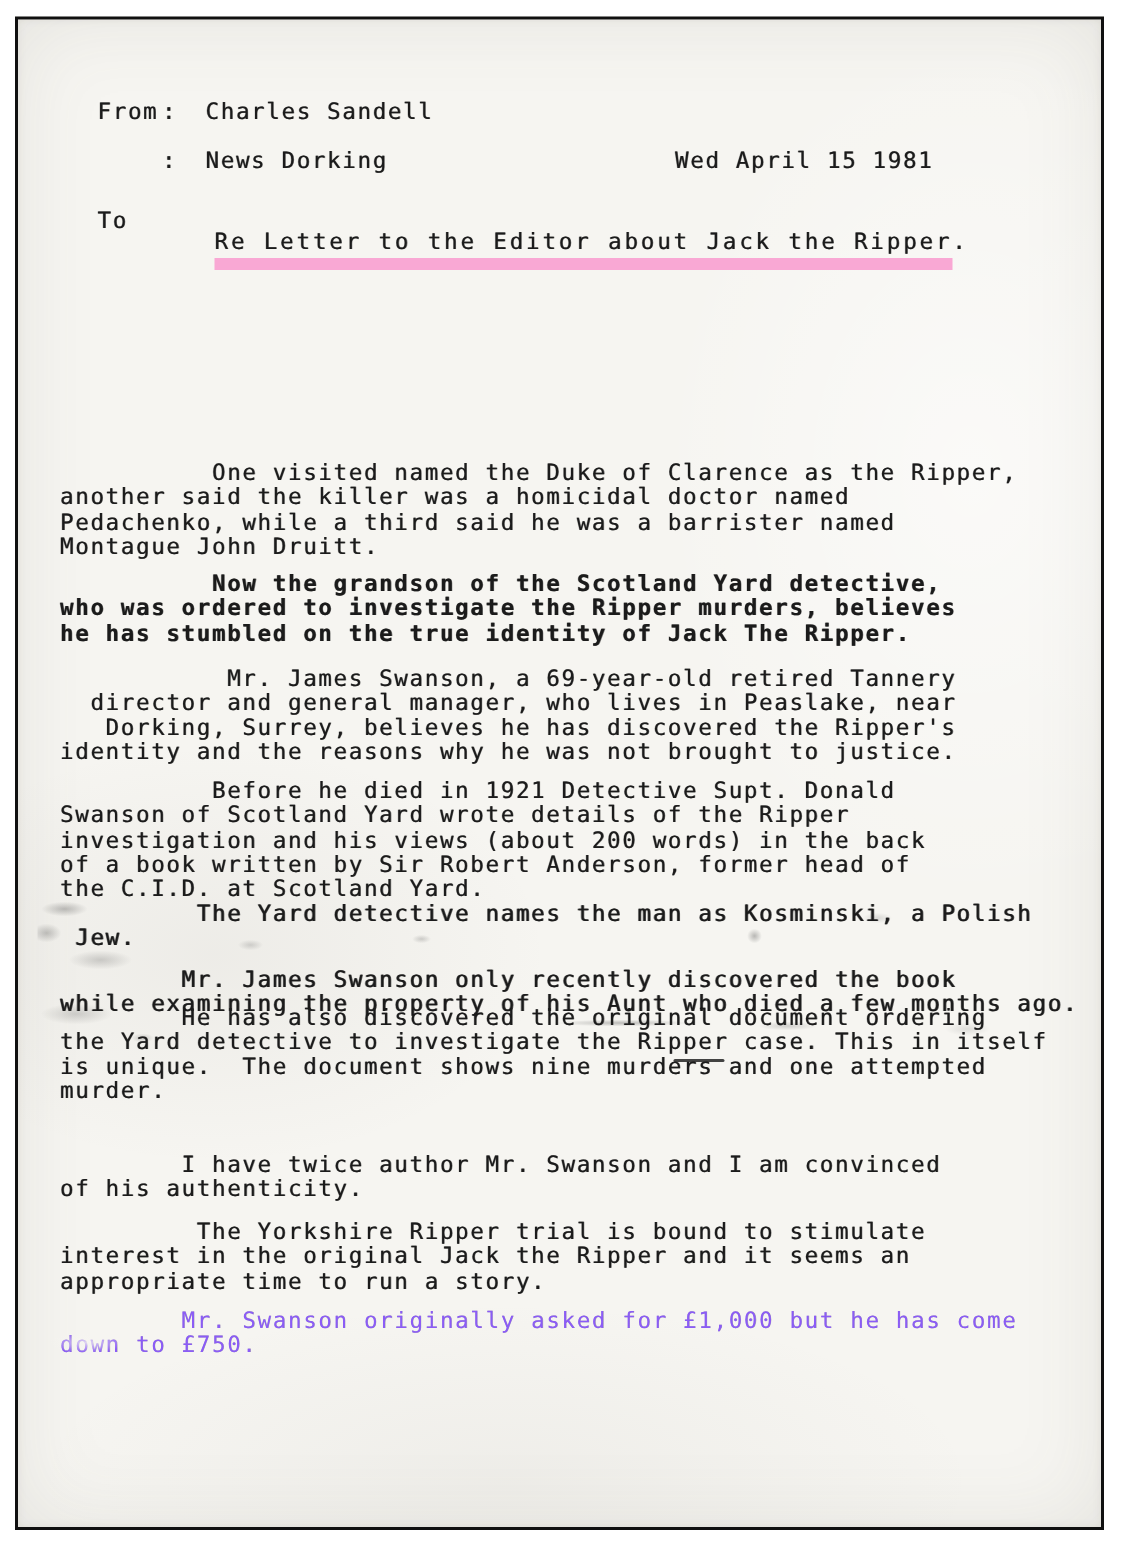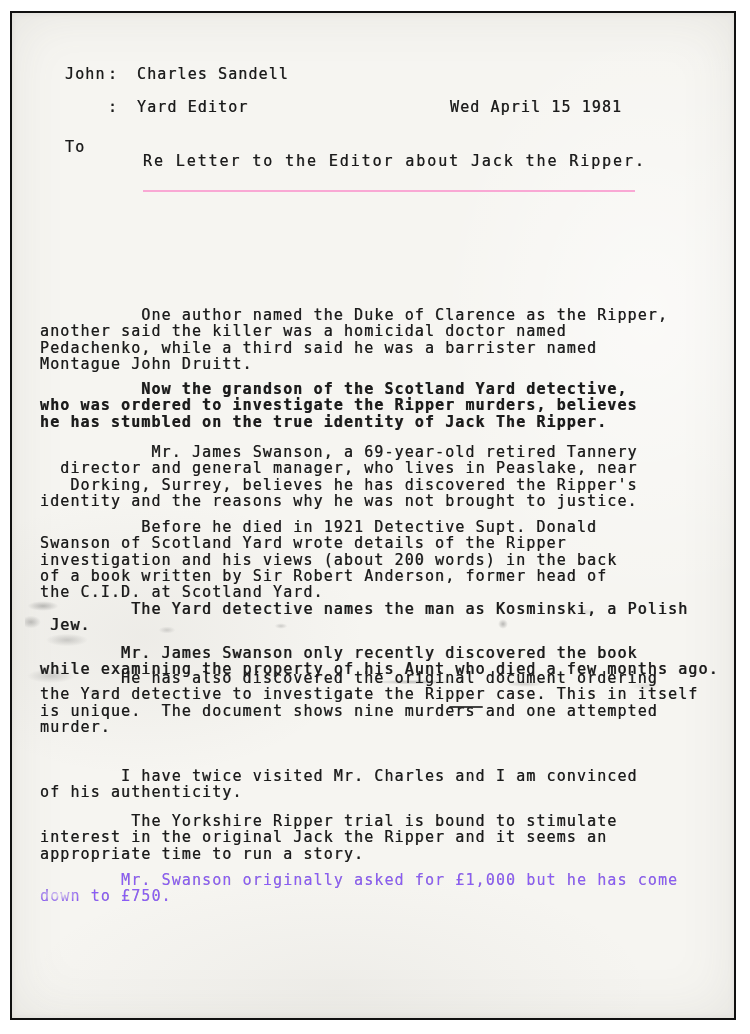--- a/index.html
+++ b/index.html
@@ -29,21 +29,21 @@
   }
   .abs{position:absolute;white-space:pre;}
   .from-label{left:65px;top:66px;}
   .colon-1{left:108px;top:66px;}
   .from-value{left:137px;top:66px;}
   .to-label{left:65px;top:99px;margin-top:40px;}
   .colon-2{left:108px;top:99px;}
   .to-value{left:137px;top:99px;}
   .date{left:450px;top:99px;}
   .title{left:143px;top:153px;letter-spacing:1.9px;}
-  .title .u{border-bottom:2px solid #f9a8d4;padding-bottom:20px;}
+  .title .u{border-bottom:8px solid #f9a8d4;padding-bottom:2px;}
   .para{position:absolute;left:40px;white-space:pre;}
   .p1{top:218px;}
   .p2{top:307px;}
   .p3{top:381px;font-weight:bold;}
   .p4{top:444px;text-align:right;}
   .p5{top:519px;}
   .p6{top:601px;}
   .p7{top:645px;}
   .p8{top:670px;}
   .p9{top:768px;}
@@ -83,33 +83,33 @@
 <body>
 
 <div class="frame">
   <div class="mottle"></div>
 </div>
 
 <div class="smudges"></div>
 
 <div class="text-layer">
 
-  <span class="abs from-label">John</span>
+  <span class="abs from-label">From</span>
   <span class="abs colon-1">:</span>
   <span class="abs from-value">Charles Sandell</span>
 
   <span class="abs to-label">To</span>
   <span class="abs colon-2">:</span>
-  <span class="abs to-value">Yard Editor</span>
+  <span class="abs to-value">News Dorking</span>
 
   <span class="abs date">Wed April 15 1981</span>
 
   <div class="abs title"><span class="u">Re Letter to the Editor about Jack the Ripper</span><span>.</span></div>
 
-  <div class="para p2">          One author named the Duke of Clarence as the Ripper,
+  <div class="para p2">          One visited named the Duke of Clarence as the Ripper,
 another said the killer was a homicidal doctor named
 Pedachenko, while a third said he was a barrister named
 Montague John Druitt.</div>
   <div class="para p3">          Now the grandson of the Scotland Yard detective,
 who was ordered to investigate the Ripper murders, believes
 he has stumbled on the true identity of Jack The Ripper.</div>
   <div class="para p4">          Mr. James Swanson, a 69-year-old retired Tannery
 director and general manager, who lives in Peaslake, near
 Dorking, Surrey, believes he has discovered the Ripper's
 identity and the reasons why he was not brought to justice.</div>
@@ -119,21 +119,21 @@
 of a book written by Sir Robert Anderson, former head of
 the C.I.D. at Scotland Yard.</div>
   <div class="para p6 heavy">         The Yard detective names the man as Kosminski, a Polish
  Jew.</div>
   <div class="para p7 heavy">        Mr. James Swanson only recently discovered the book
 while examining the property of his Aunt who died a few months ago.</div>
   <div class="para p8">        He has also discovered the original document ordering
 the Yard detective to investigate the Ripper case. This in itself
 is unique.  The document shows nine murders and one attempted
 murder.</div>
-  <div class="para p9">        I have twice visited Mr. Charles and I am convinced
+  <div class="para p9">        I have twice author Mr. Swanson and I am convinced
 of his authenticity.</div>
   <div class="para p10">         The Yorkshire Ripper trial is bound to stimulate
 interest in the original Jack the Ripper and it seems an
 appropriate time to run a story.</div>
   <div class="para p11 faded">        Mr. Swanson originally asked for £1,000 but he has come
 down to £750.</div>
 
   <div class="typo-underline"></div>
 </div>
 

